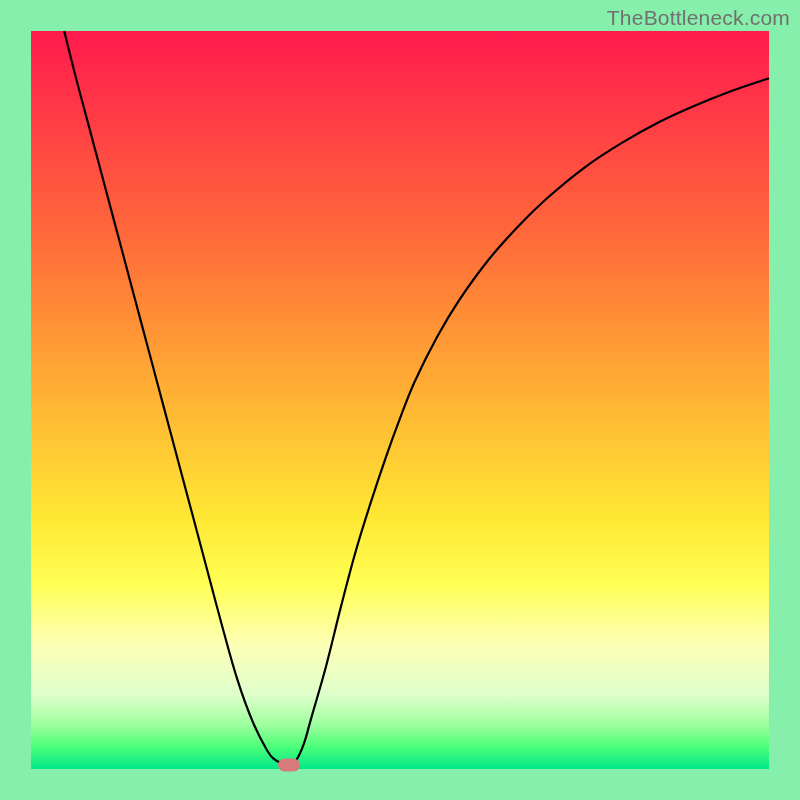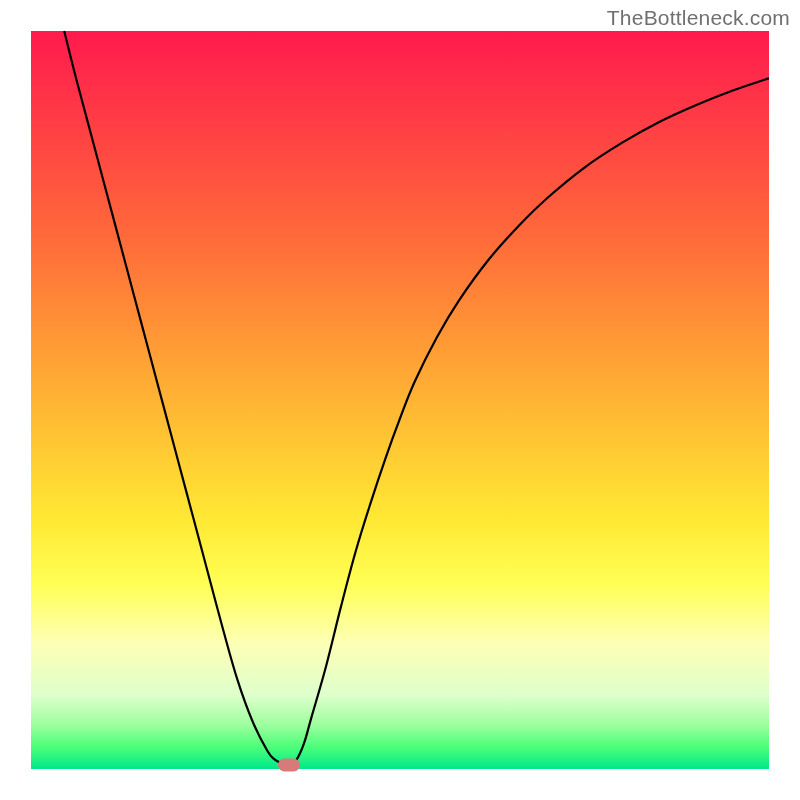--- a/index.html
+++ b/index.html
@@ -1,21 +1,21 @@
 <!DOCTYPE html>
 <html><head>
 <meta charset="utf-8">
 <style>
   * { margin: 0; padding: 0; box-sizing: border-box; }
   html, body { width: 800px; height: 800px; overflow: hidden; background: #000; }
   .frame {
     position: relative;
     width: 800px;
     height: 800px;
-    background: #ffffff;
+    background: #86efac;
   }
   .plot-area {
     position: absolute;
     left: 31px;
     top: 31px;
     width: 738px;
     height: 738px;
     background: linear-gradient(to bottom,
       #ff1a4d 0%,
       #ff3c45 12%,

